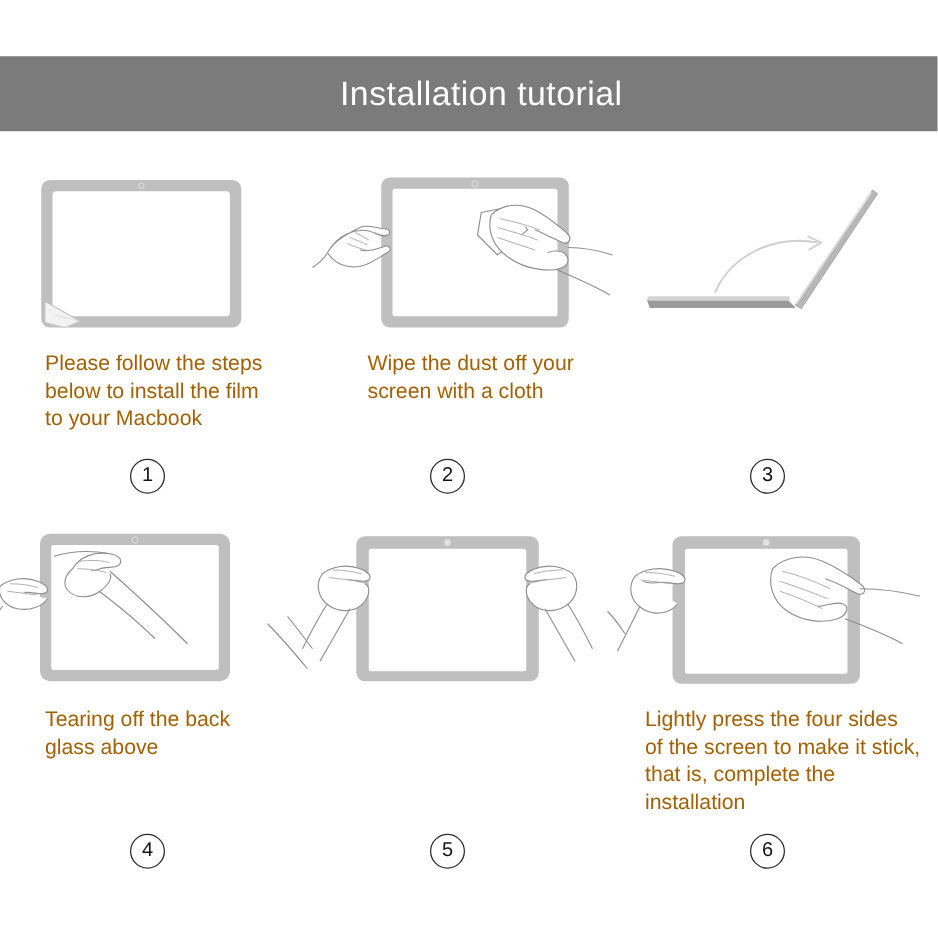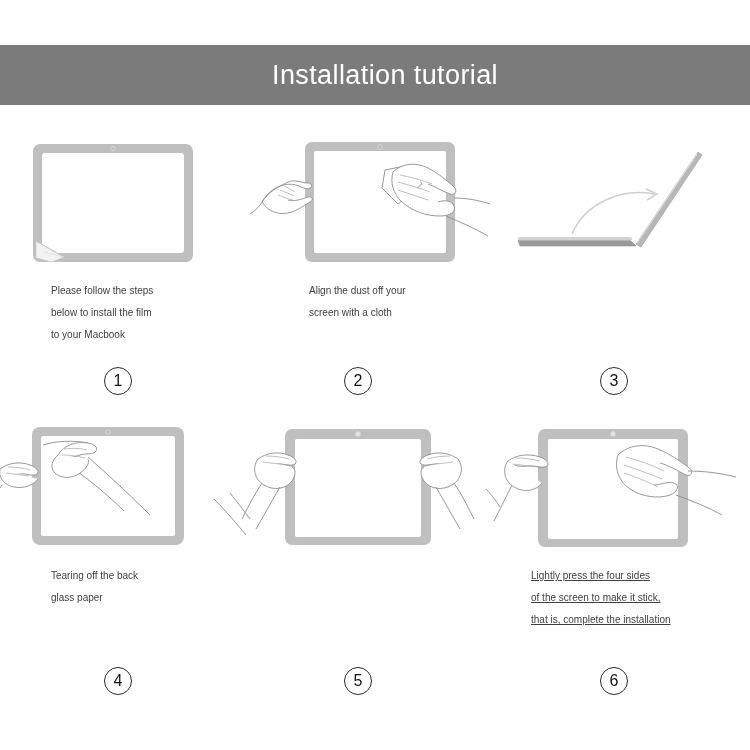--- a/index.html
+++ b/index.html
@@ -67,33 +67,33 @@
     position: absolute;
     left: 0;
     top: 0;
     width: 250px;
     height: 135px;
     overflow: visible;
   }
   .caption {
     position: absolute;
     top: 150px;
-    left: 15px;
+    left: 0;
     width: 250px;
     padding: 0 28px 0 36px;
     box-sizing: border-box;
-    font-size: 10px;
+    font-size: 17px;
     line-height: 22px;
-    color: #404040;
+    color: #a16207;
     white-space: pre-line;
   }
   .cell.c2 .caption { padding-left: 44px; padding-right: 10px; }
   .cell.c3 .caption { padding-left: 16px; padding-right: 8px; }
   .cell.c5 .caption { padding-left: 28px; padding-right: 6px; }
-  .cell.c6 .caption { padding-left: 16px; padding-right: 4px; text-decoration: underline; }
+  .cell.c6 .caption { padding-left: 16px; padding-right: 4px; }
 
   .step-badge {
     position: absolute;
     width: 28px;
     height: 28px;
     border: 1.4px solid #2b2b2b;
     border-radius: 50%;
     display: flex;
     align-items: center;
     justify-content: center;
@@ -165,21 +165,21 @@
             <path d="M143 42 C140 52 143 64 152 72 C162 81 176 86 190 86
                      C200 86 206 82 204 76 C202 70 194 70 188 72" fill="#ffffff" stroke="#8d8d8d" stroke-width="0.9"></path>
             <path d="M150 45 C160 47 172 50 182 54" fill="none" stroke="#a5a5a5" stroke-width="0.7"></path>
             <path d="M148 52 C158 55 170 58 180 62" fill="none" stroke="#a5a5a5" stroke-width="0.7"></path>
             <path d="M148 60 C158 63 168 67 178 70" fill="none" stroke="#a5a5a5" stroke-width="0.7"></path>
             <path d="M204 68 C216 68 228 70 240 74" fill="none" stroke="#8d8d8d" stroke-width="0.9"></path>
             <path d="M196 86 C210 92 224 98 238 106" fill="none" stroke="#8d8d8d" stroke-width="0.9"></path>
           </g>
         </svg>
       </div>
-      <div class="caption">Align the dust off your
+      <div class="caption">Wipe the dust off your
 screen with a cloth</div>
       <div class="step-badge">2</div>
     </div>
 
     <div class="cell c3">
       <div class="art">
         <svg viewBox="0 0 250 135" xmlns="http://www.w3.org/2000/svg">
           <g>
 
             <path d="M18 110 L130 110 L136 116 L20 116 Z" fill="#9a9a9a"></path>
@@ -223,21 +223,21 @@
             <path d="M8 52 C16 52 24 53 30 55" fill="none" stroke="#a5a5a5" stroke-width="0.7"></path>
             <path d="M6 58 C14 59 22 60 29 61" fill="none" stroke="#a5a5a5" stroke-width="0.7"></path>
             <path d="M2 70 C-4 78 -8 86 -12 94" fill="none" stroke="#8d8d8d" stroke-width="0.9"></path>
 
             <path d="M214 84 C226 96 236 108 246 120" fill="none" stroke="#8d8d8d" stroke-width="0.9"></path>
             <path d="M230 78 C238 88 244 96 250 104" fill="none" stroke="#8d8d8d" stroke-width="0.9"></path>
           </g>
         </svg>
       </div>
       <div class="caption">Tearing off the back
-glass paper</div>
+glass above</div>
       <div class="step-badge">4</div>
     </div>
 
     <div class="cell c5">
       <div class="art">
         <svg viewBox="0 0 250 135" xmlns="http://www.w3.org/2000/svg">
           <g>
             <rect x="35" y="14" width="146" height="116" rx="7" ry="7" fill="#bfbfbf"></rect>
             <rect x="45" y="24" width="126" height="98" rx="2" ry="2" fill="#ffffff"></rect>
             <circle cx="108" cy="19" r="2.6" fill="#e4e4e4" stroke="#d2d2d2" stroke-width="0.8"></circle>

